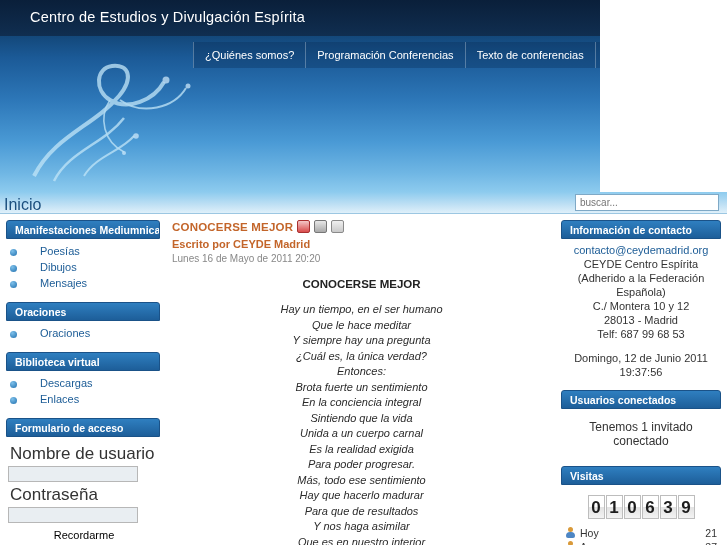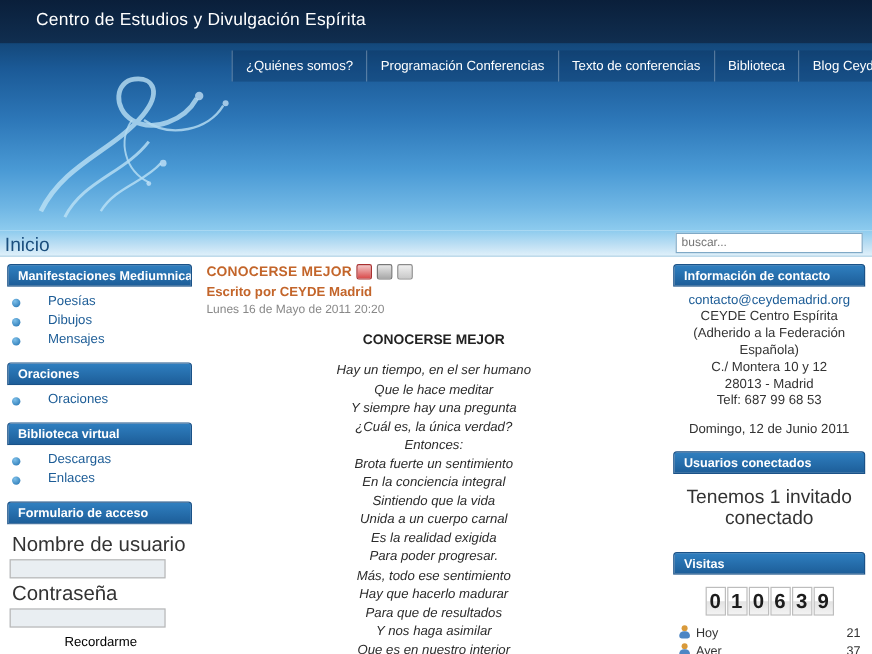--- a/index.html
+++ b/index.html
@@ -14,21 +14,21 @@
   #page {
     position: relative;
     width: 727px; height: 545px;
     overflow: hidden;
     background: #ffffff;
   }
 
   
   .header {
     position: relative;
-    width: 727px;
+    width: 600px;
     height: 192px;
     background: linear-gradient(to bottom, #0b2545 0%, #10406e 14%, #1b5a97 30%, #2d77b8 52%, #4a9ad5 74%, #6fb6e4 90%, #8dcbee 100%);
     overflow: hidden;
   }
   .header-topbar {
     position: absolute; top: 0; left: 0;
     width: 727px; height: 36px;
     background: linear-gradient(to bottom,#0a1f3a,#102e50);
   }
   .site-title {
@@ -79,21 +79,21 @@
   }
   .crumb {
     position: absolute;
     left: 4px; top: 4px;
     color: #1b4f7e;
     font-size: 16px;
   }
   .search-box {
     position: absolute;
     right: 8px; top: 2px;
-    width: 156px; height: 17px;
+    width: 144px; height: 17px;
     border: 1px solid #7fa9c6;
     background: #ffffff;
     color: #9a9a9a;
     font-size: 10px;
     padding: 2px 4px;
     font-family: "Liberation Sans", sans-serif;
   }
 
   
   .content {
@@ -200,21 +200,21 @@
   .poem div { white-space: nowrap; }
 
   
   .contact {
     text-align: center;
     font-size: 11px;
     color: #333;
     line-height: 14px;
   }
   .contact .email { color: #1c5c96; }
-  .rbody { font-size: 16px; color: #333; text-align: center; padding: 7px 4px; }
+  .rbody { font-size: 12px; color: #333; text-align: center; padding: 7px 4px; }
   .counter {
     display: flex;
     justify-content: center;
     gap: 1px;
     margin: 6px 0 7px 0;
   }
   .digit {
     width: 17px; height: 24px;
     background: linear-gradient(to bottom,#ffffff 0%, #ffffff 48%, #e3e3e3 52%, #f3f3f3 100%);
     border: 1px solid #bdbdbd;
@@ -377,20 +377,21 @@
         <div class="mod-body plain">
           <div class="contact">
             <div class="email">contacto@ceydemadrid.org</div>
             <div>CEYDE Centro Espírita</div>
             <div>(Adherido a la Federación Española)</div>
             <div>C./ Montera 10 y 12</div>
             <div>28013 - Madrid</div>
             <div>Telf: 687 99 68 53</div>
             <div style="height:10px"></div>
             <div>Domingo, 12 de Junio 2011</div>
+            <div>19:37:56</div>
           </div>
         </div>
       </div>
 
       <div class="mod">
         <div class="mod-head right">Usuarios conectados</div>
         <div class="mod-body plain">
           <div class="rbody">Tenemos 1 invitado conectado</div>
         </div>
       </div>

